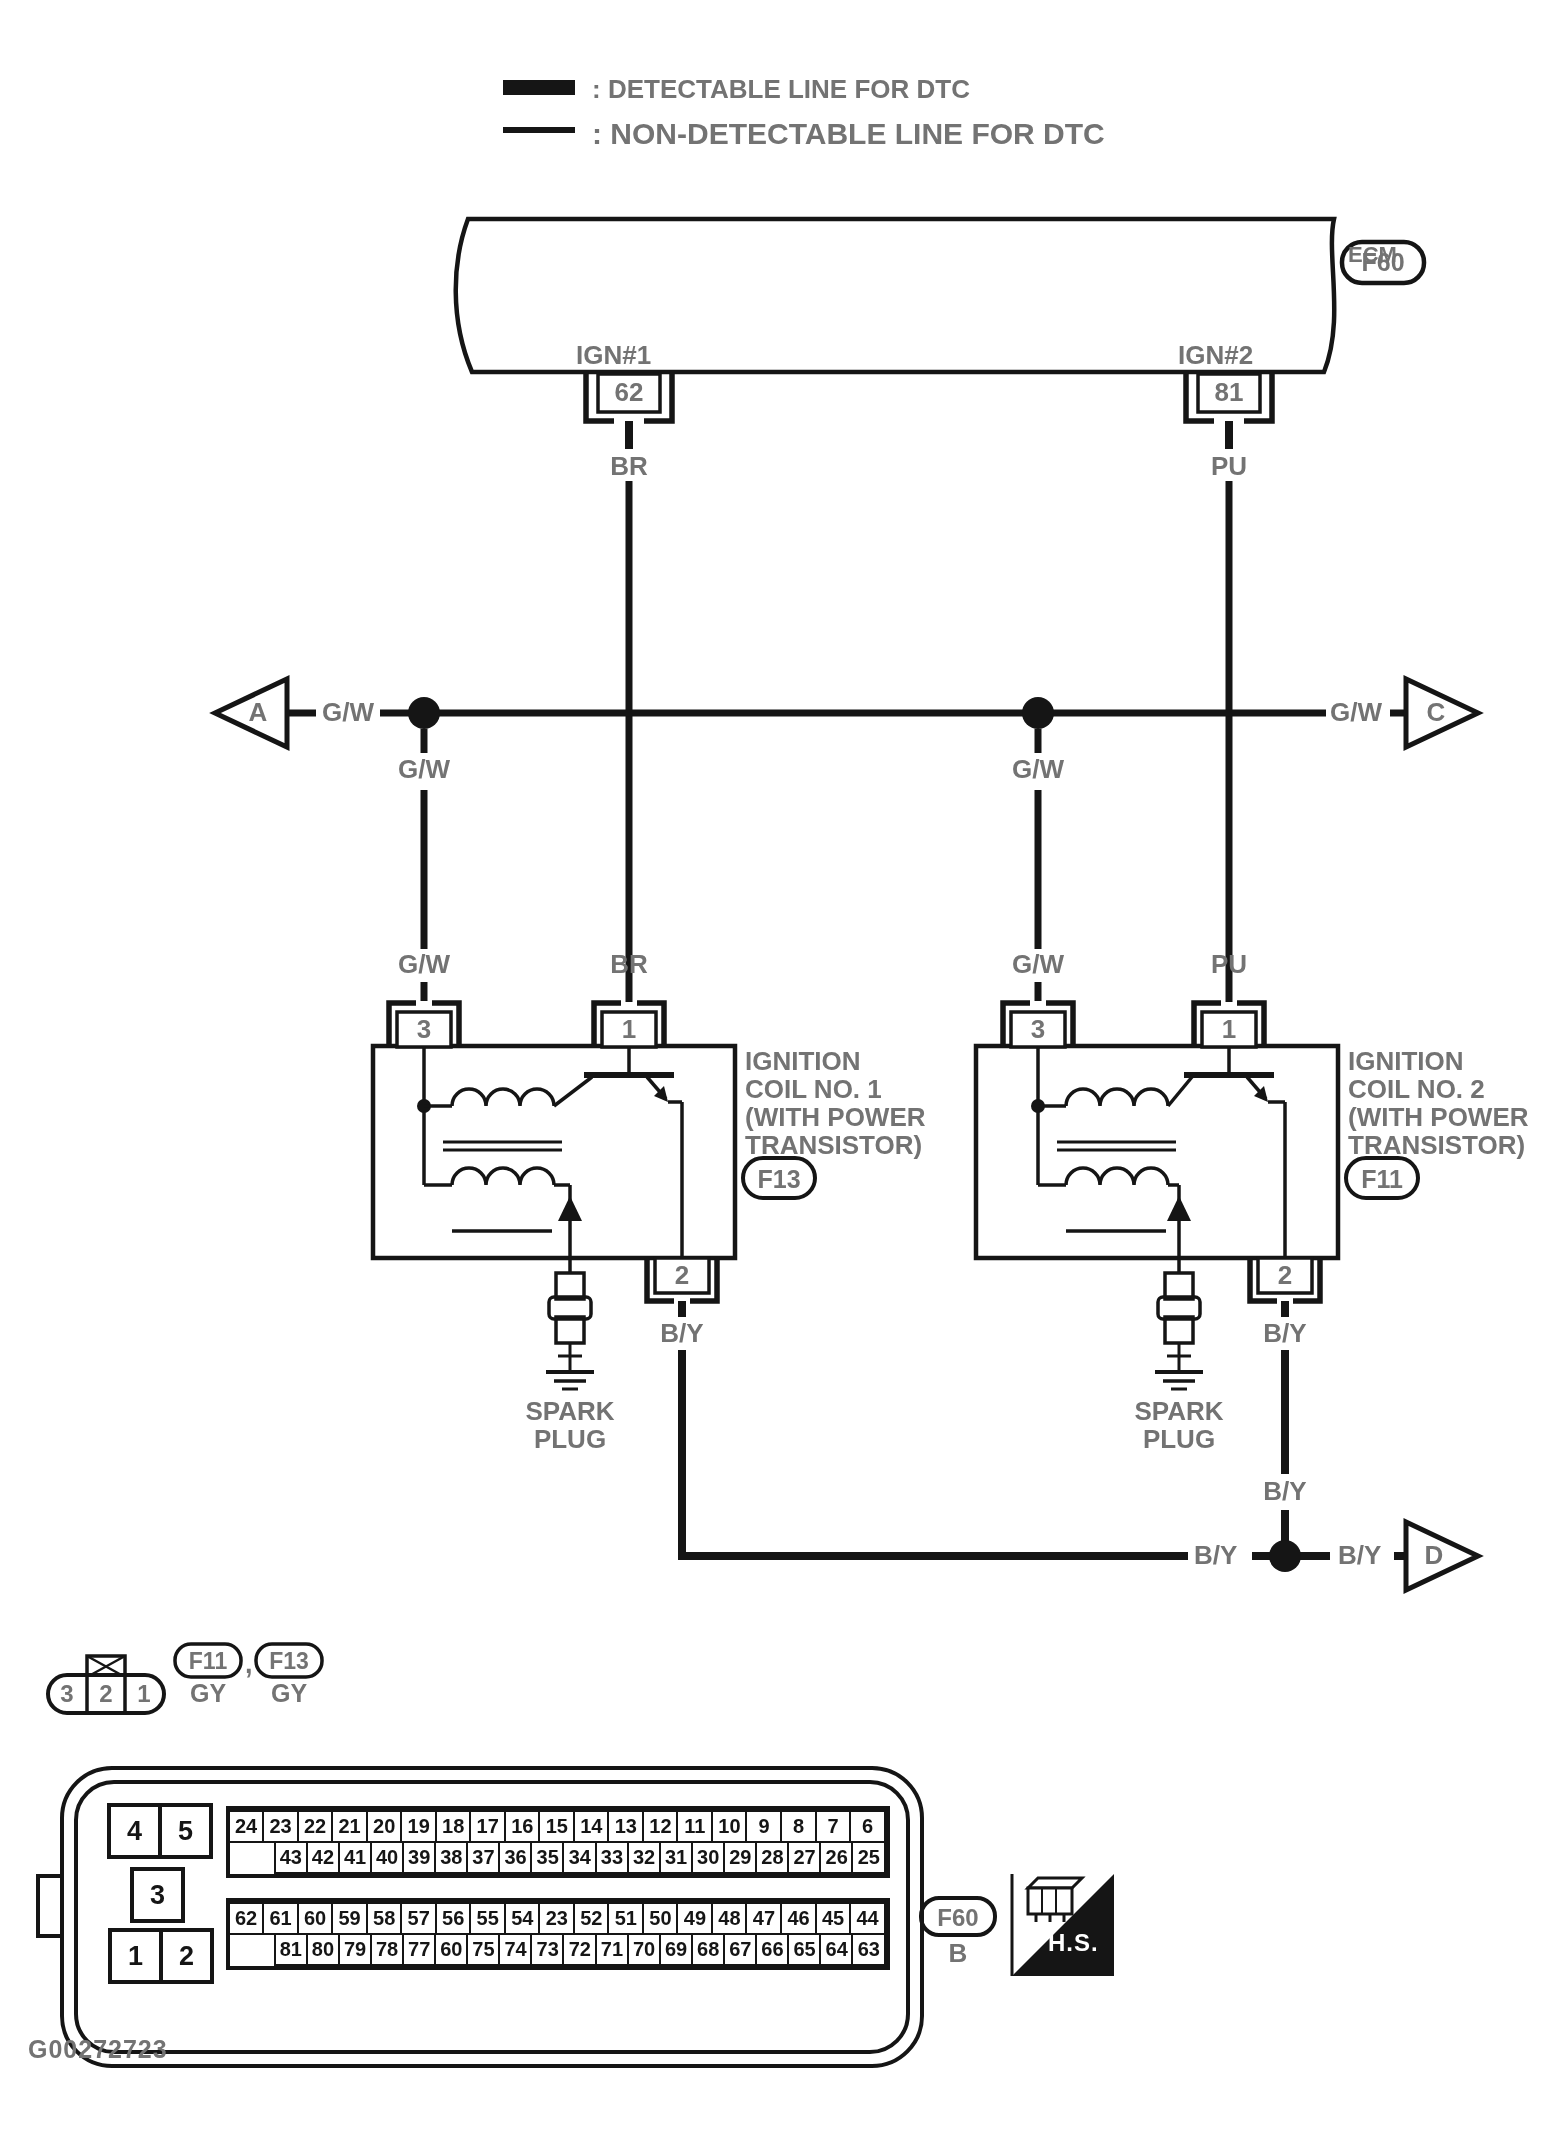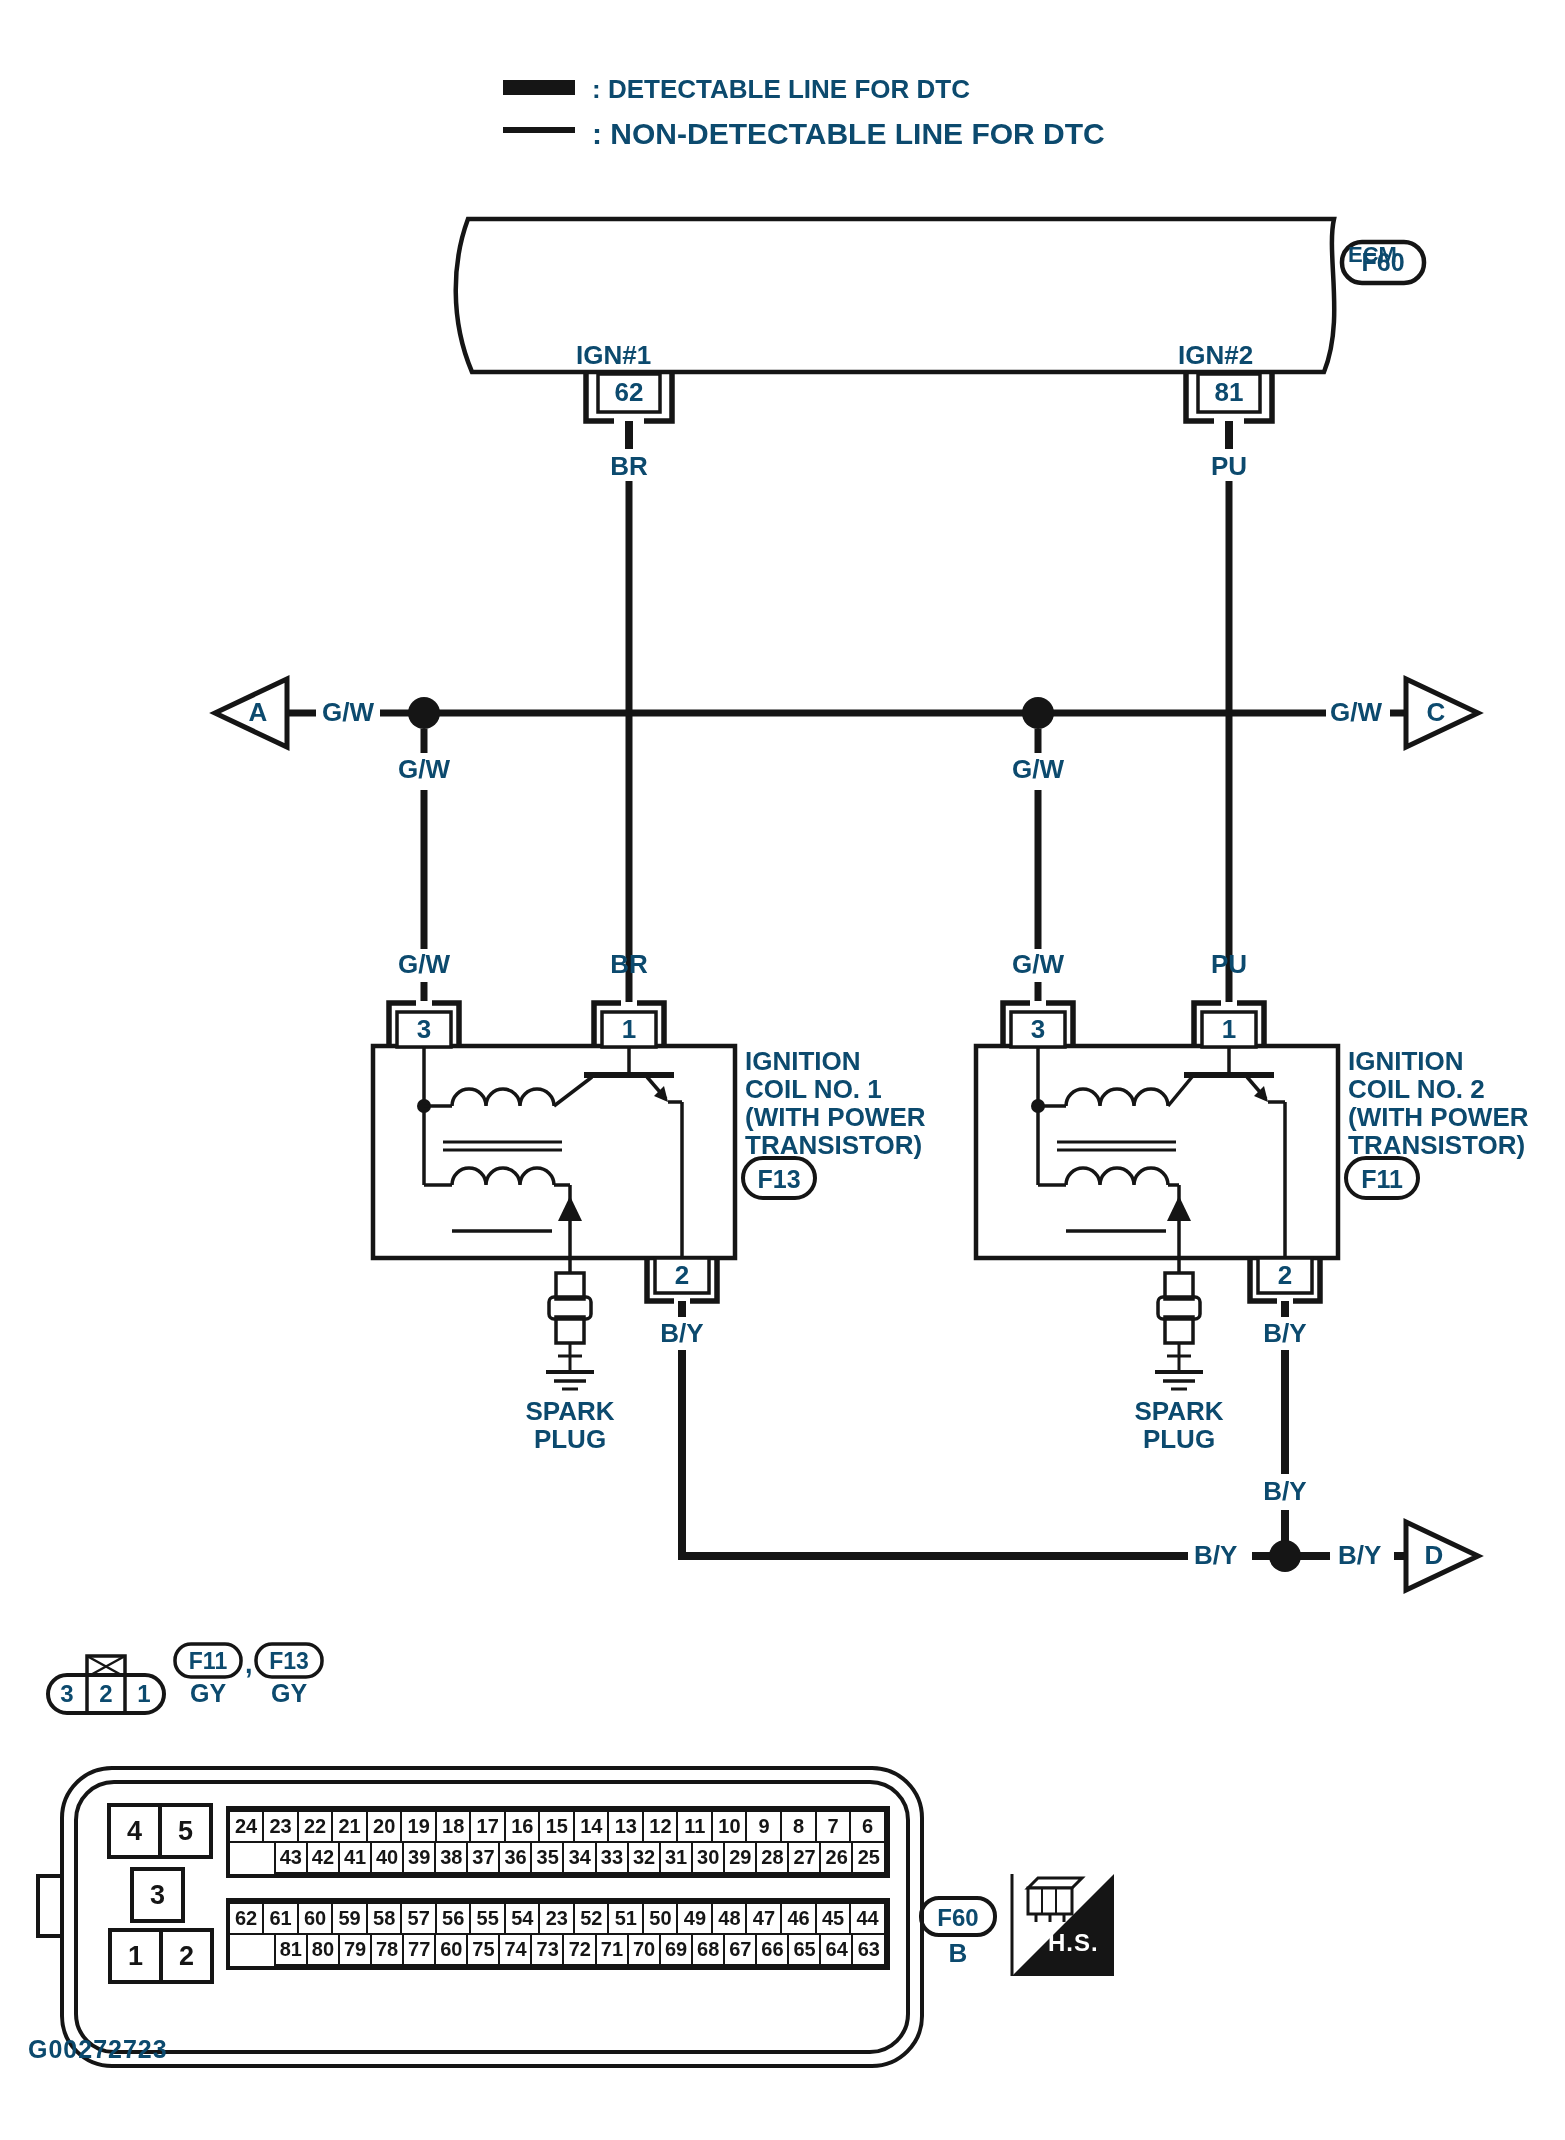--- a/index.html
+++ b/index.html
@@ -1,19 +1,19 @@
 <!DOCTYPE html>
 <html><head>
 <meta charset="utf-8">
 <style>
   html,body{margin:0;padding:0;background:#fff;}
   #canvas{position:relative;width:1565px;height:2140px;background:#fff;overflow:hidden;
           font-family:"Liberation Sans",sans-serif;color:#151515;}
   svg{position:absolute;left:0;top:0;}
-  .t{position:absolute;white-space:nowrap;font-weight:600;color:#0c4a6e;line-height:1.05;}
+  .t{position:absolute;white-space:nowrap;font-weight:600;color:#737373;line-height:1.05;}
   .tc{transform:translateX(-50%);text-align:center;}
   .pin-grid{position:absolute;border:4px solid #151515;background:#fff;}
   .pg-row{display:flex;height:33px;}
   .pg-row + .pg-row{margin-top:-2.5px;margin-left:46px;}
   .pg-cell{flex:1;border:2.5px solid #151515;margin-left:-2.5px;background:#fff;
            display:flex;align-items:center;justify-content:center;
            font-size:20px;font-weight:700;}
   .lp-row{position:absolute;display:flex;}
   .lp-cell{width:47px;height:48px;border:4px solid #151515;margin-left:-4px;background:#fff;
            display:flex;align-items:center;justify-content:center;font-size:27px;font-weight:600;}

